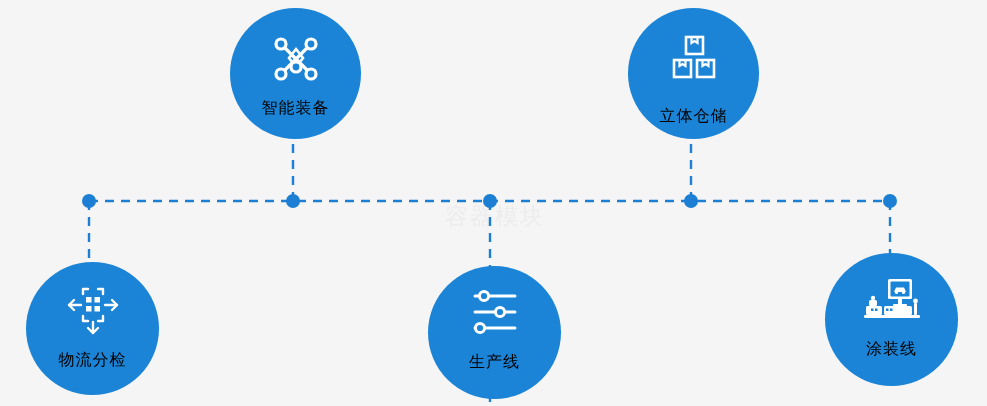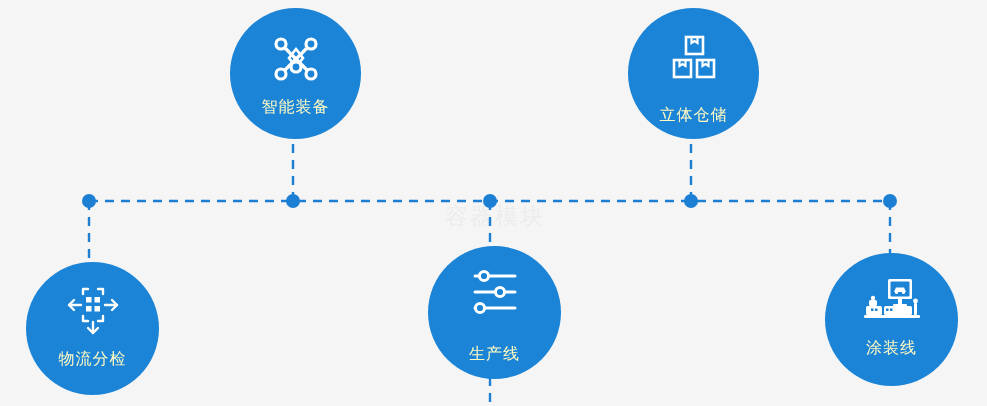--- a/index.html
+++ b/index.html
@@ -64,48 +64,47 @@
     align-items: center;
     justify-content: flex-start;
     box-sizing: border-box;
   }
   .node-circle .icon-wrap {
     display: flex;
     align-items: center;
     justify-content: center;
   }
   .node-circle .label {
-    color: #fef9c3;
+    color: #000000;
     font-size: 16px;
     letter-spacing: 1px;
     line-height: 1;
     white-space: nowrap;
-    font-family: Liberation Mono, monospace;
+    font-family: Liberation Sans, sans-serif;
   }
   
   #circle-smart-equipment {
     left: 230px; top: 8px; width: 131px; height: 131px;
     padding-top: 26px;
   }
   #circle-smart-equipment .label { margin-top: 16px; }
   #circle-warehouse {
     left: 628px; top: 8px; width: 131px; height: 131px;
     padding-top: 26px;
   }
   #circle-warehouse .label { margin-top: 24px; }
   #circle-logistics {
     left: 26px; top: 262px; width: 133px; height: 133px;
     padding-top: 22px;
     text-align: center;
   }
   #circle-logistics .label { margin-top: 16px; }
   #circle-production {
-    left: 428px; top: 246px; width: 133px; height: 133px;
+    left: 428px; top: 266px; width: 133px; height: 133px;
     padding-top: 22px;
-    gap: 13px;
   }
   #circle-production .label { margin-top: 18px; }
   #circle-coating {
     left: 825px; top: 253px; width: 133px; height: 133px;
     padding-top: 24px;
   }
   #circle-coating .label { margin-top: 18px; }
 </style>
 </head>
 <body>

